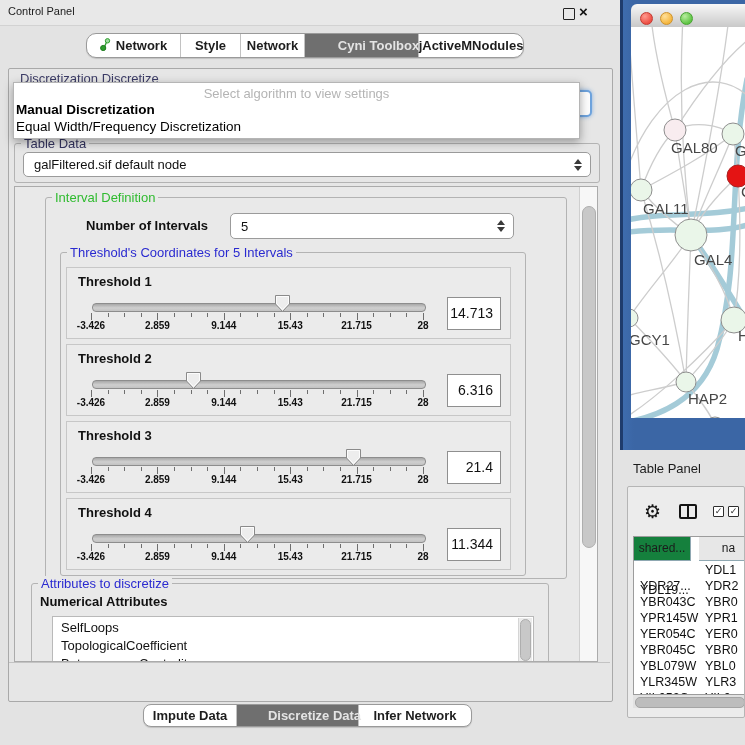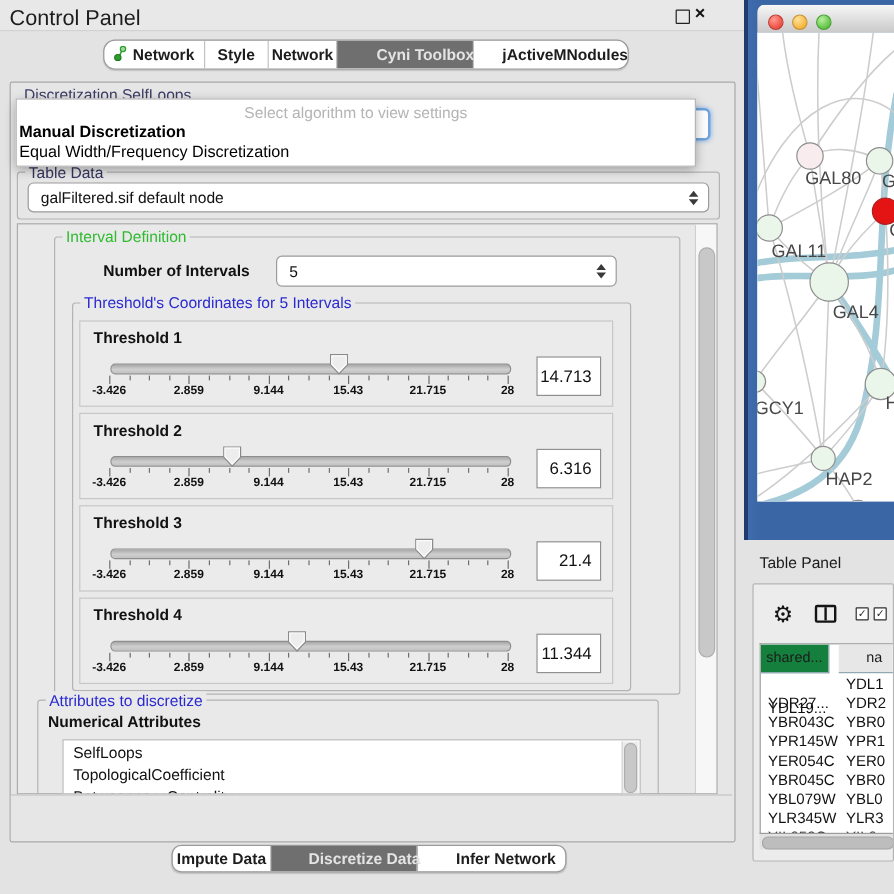--- a/index.html
+++ b/index.html
@@ -1,29 +1,29 @@
 <!DOCTYPE html>
 <html><head>
 <meta charset="utf-8">
 <style>
   html,body{margin:0;padding:0;}
   #root{position:relative;width:745px;height:745px;background:#e3e3e3;overflow:hidden;
         font-family:"Liberation Sans",sans-serif;font-size:13px;color:#111;}
   .abs{position:absolute;}
   
   #cp-header{left:0;top:0;width:620px;height:25px;background:#e8e8e8;border-bottom:1px solid #d2d2d2;}
-  #cp-title{left:8px;top:5px;font-size:18px;color:#1c1c1c;}
+  #cp-title{left:8px;top:5px;font-size:11px;color:#1c1c1c;}
   #float-btn{right:63px;top:8px;width:10px;height:10px;border:1.5px solid #222;border-radius:1px;right:auto;left:563px;}
   #close-btn{left:579px;top:3px;font-size:15px;font-weight:900;color:#111;}
   
   .seg-bar{display:flex;background:#fff;border:1px solid #9a9a9a;border-radius:10px;overflow:hidden;
            box-shadow:0 1px 1px rgba(0,0,0,.15);}
   .seg{display:flex;align-items:center;justify-content:center;gap:4px;font-weight:700;font-size:13px;
        color:#1d1d1d;border-right:1px solid #c2c2c2;box-sizing:border-box;height:100%;}
-  .seg:last-child{border-right:none;margin-left:24px;}
+  .seg:last-child{border-right:none;}
   .seg.sel{background:#6f6f6f;color:#e4e4e4;padding-left:34px;}
   #top-tabs{left:86px;top:33px;width:436px;height:23px;}
   #bottom-tabs{left:143px;top:704px;width:327px;height:21px;border-radius:8px;}
   
   #outer-panel{left:8px;top:68px;width:603px;height:632px;background:#e6e6e6;border:1px solid #a9a9a9;border-radius:2px;}
   
   .fieldset{position:absolute;border:1px solid #b3b3b3;border-radius:3px;}
   .legend{position:absolute;top:-8px;left:6px;padding:0 3px;font-size:13px;background:#e9e9e9;white-space:nowrap;}
   .legend.outer{background:#e6e6e6;}
   .legend.navy{color:#34345f;}
@@ -118,21 +118,21 @@
       <div class="seg sel" style="width: 114px;">
         <div style="white-space: nowrap;">Cyni Toolbox</div>
       </div>
       <div class="seg" style="width: 104px;">
         <div style="white-space: nowrap;">jActiveMNodules</div>
       </div>
     </div>
 
   <div class="abs" id="outer-panel"></div>
 
-  <div class="abs" id="algo-label">Discretization SelfLoops</div>
+  <div class="abs" id="algo-label">Discretization Discretize</div>
   <div class="abs" id="algo-combo-ring"></div>
 
   <div class="fieldset" style="left:14px;top:143px;width:584px;height:38px;">
     <span class="legend outer navy">Table Data</span>
     <div class="combo" style="left:8px;top:8px;width:568px;height:25px;">
       <span>galFiltered.sif default node</span>
       <span class="spin"></span>
     </div>
   </div>
 

